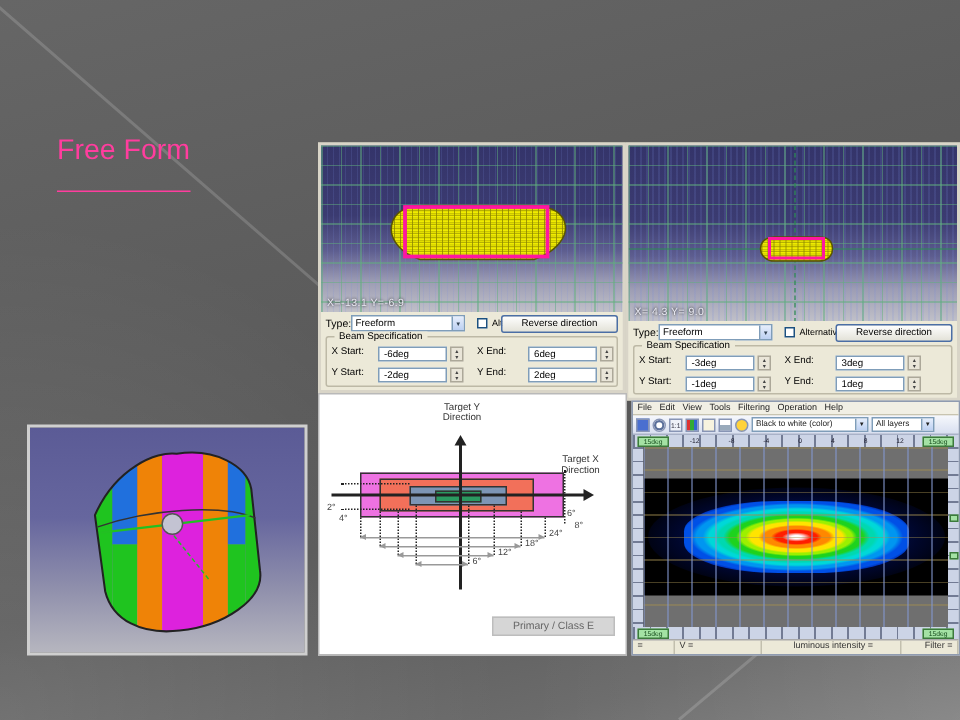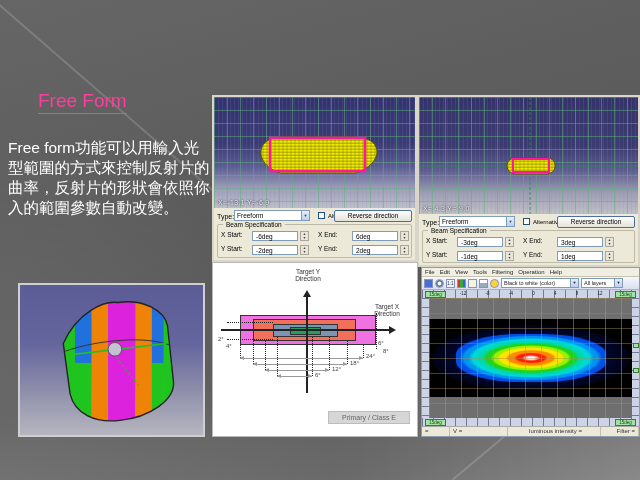--- a/index.html
+++ b/index.html
@@ -11,21 +11,21 @@
   #diag1 { left:0; top:4px; width:310px; transform:rotate(41deg); }
   #diag2 { left:452px; top:479px; width:240px; transform:rotate(-40deg); }
   #slide-sheen { position:absolute; inset:0; pointer-events:none;
     background:radial-gradient(circle at 0% 100%, rgba(255,255,255,.12), transparent 42%),
                radial-gradient(circle at 100% 100%, rgba(255,255,255,.09), transparent 36%); }
 
   
   #title { position:absolute; left:30px; top:26px; color:#fff; font-size:29px; font-weight:bold;
     letter-spacing:.5px; border-bottom:2.5px solid #fff; padding:0 8px 2px 0; }
   #freeform-tag { position:absolute; left:38px; top:90px; color:#ff3d9e; font-size:19px;
-    border-bottom:1.5px solid #ff3d9e; padding-bottom:1px; }
+    border-bottom:1.5px solid #ff3d9e; padding-bottom:15px; }
   #body-text { position:absolute; left:8px; top:138px; width:203px; color:#fff; font-size:15.5px;
     line-height:1.3; }
 
   
   #surface-img { position:absolute; left:18px; top:283px; width:187px; height:154px;
     border:2px solid #cfcfcf;
     background:linear-gradient(#5b5b96 0%,#66669e 40%,#9090ac 72%,#b6b6bf 100%); }
   #surface-img svg { width:100%; height:100%; display:block; }
 
   
@@ -154,21 +154,20 @@
 </style>
 </head>
 <body>
 
 <div id="slide">
   <div class="diag" id="diag1"></div>
   <div class="diag" id="diag2"></div>
   <div id="slide-sheen"></div>
 
   <div id="freeform-tag">Free Form</div>
-  <div id="body-text">Free form功能可以用輸入光型範圍的方式來控制反射片的曲率，反射片的形狀會依照你入的範圍參數自動改變。</div>
 
   <div id="surface-img">
     <svg viewBox="0 0 187 154">
       <defs>
         <clipPath id="sheet">
           <path d="M44,60 C58,28 86,16 100,18 C126,14 148,26 151,42 L157,98 C160,118 132,136 102,139 C76,142 56,132 51,112 Z"></path>
         </clipPath>
       </defs>
       <g clip-path="url(#sheet)">
         <rect x="30" y="10" width="26" height="140" fill="#1fc41f"></rect>

